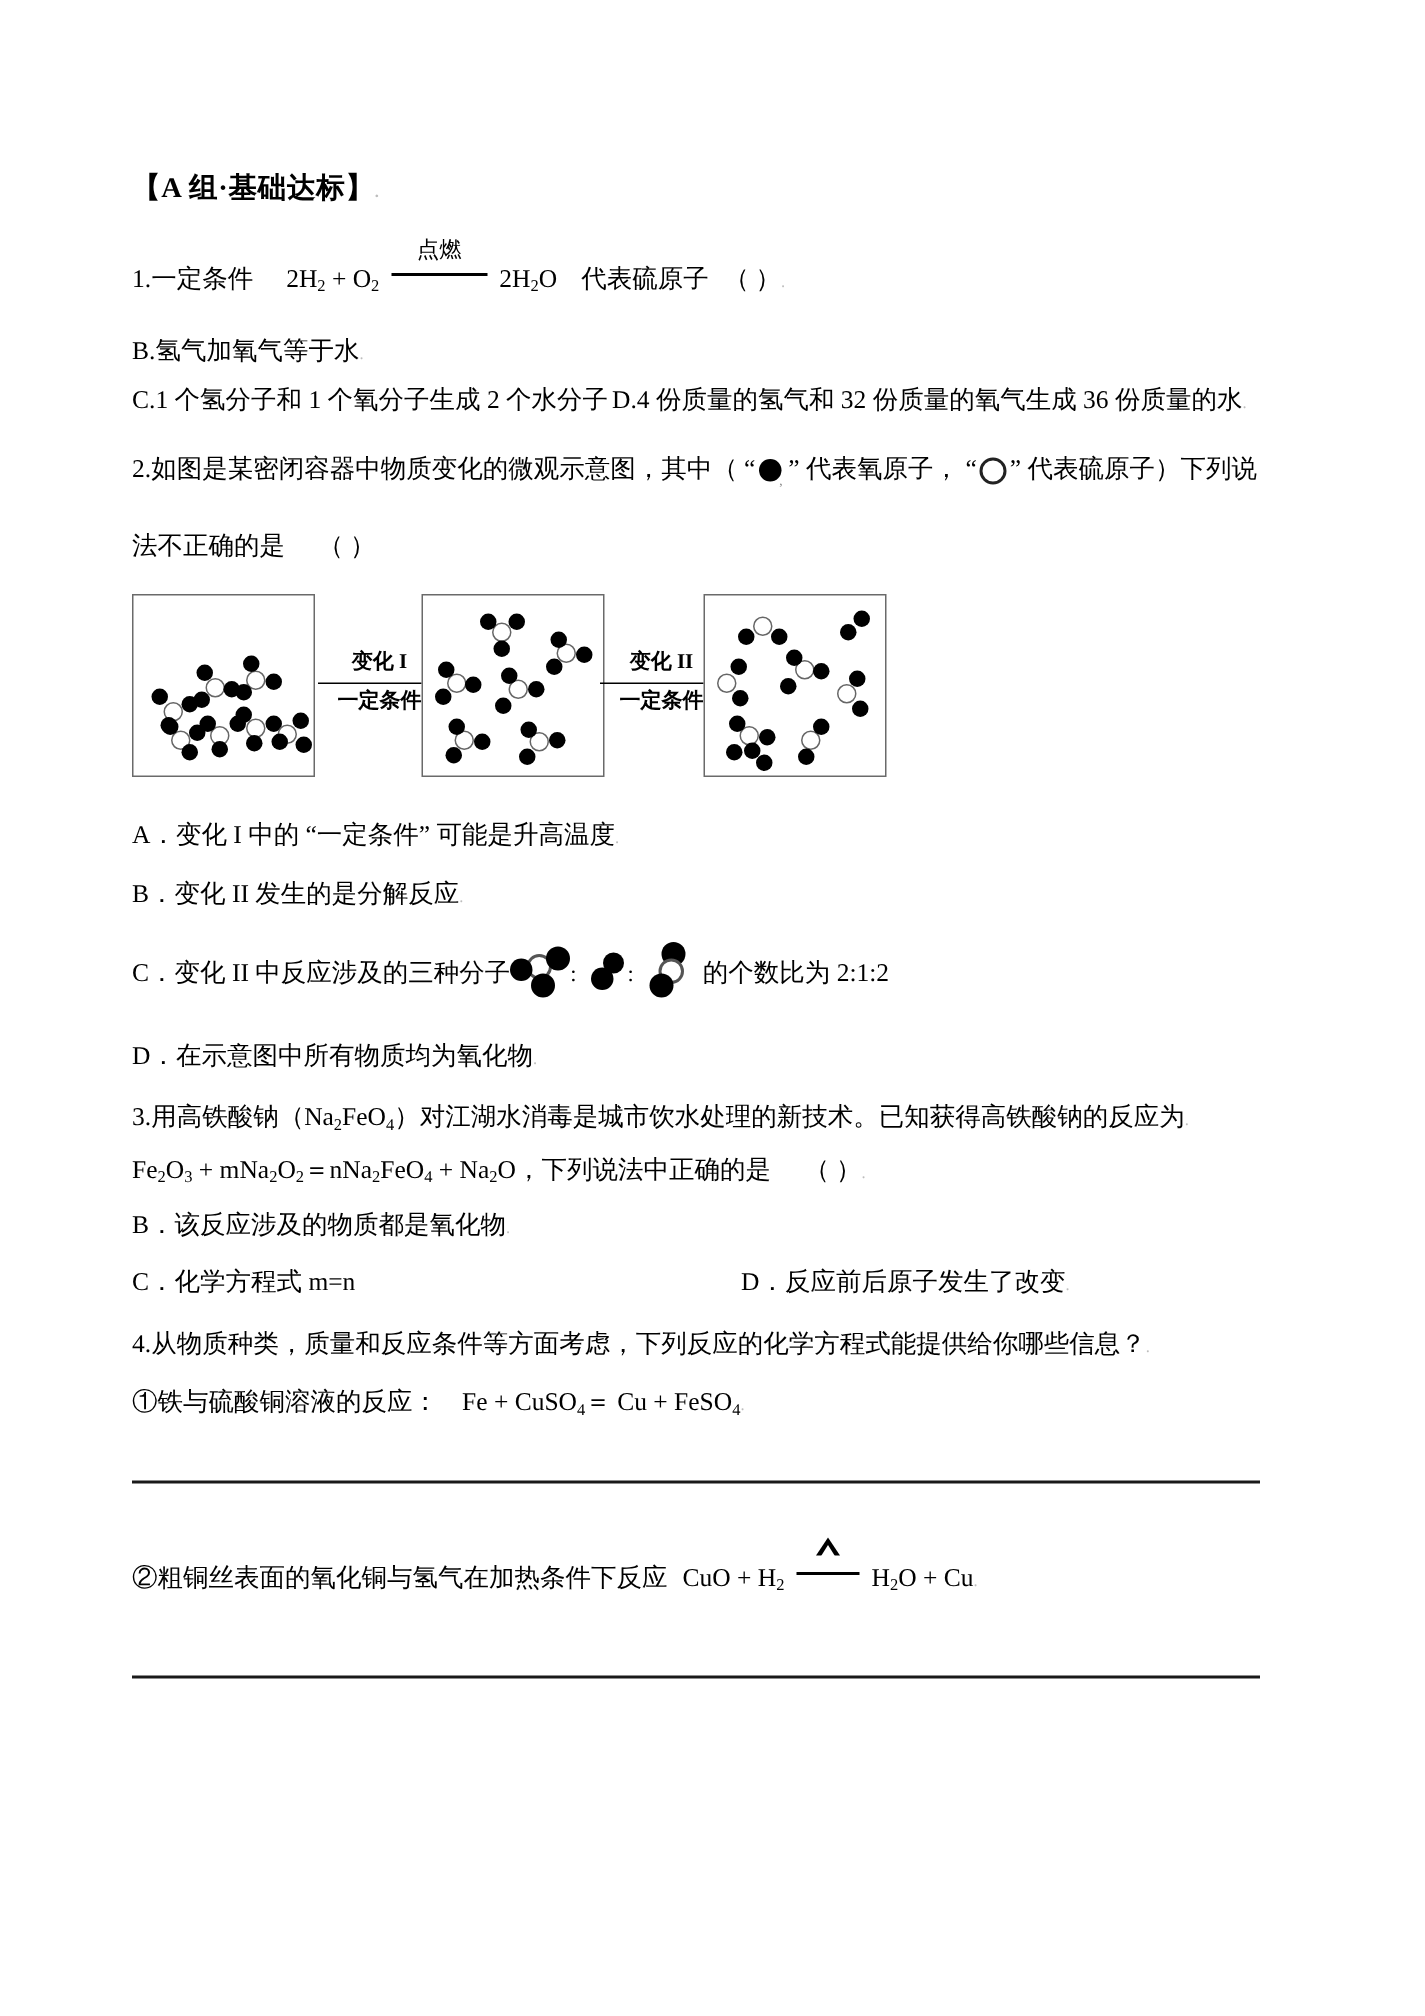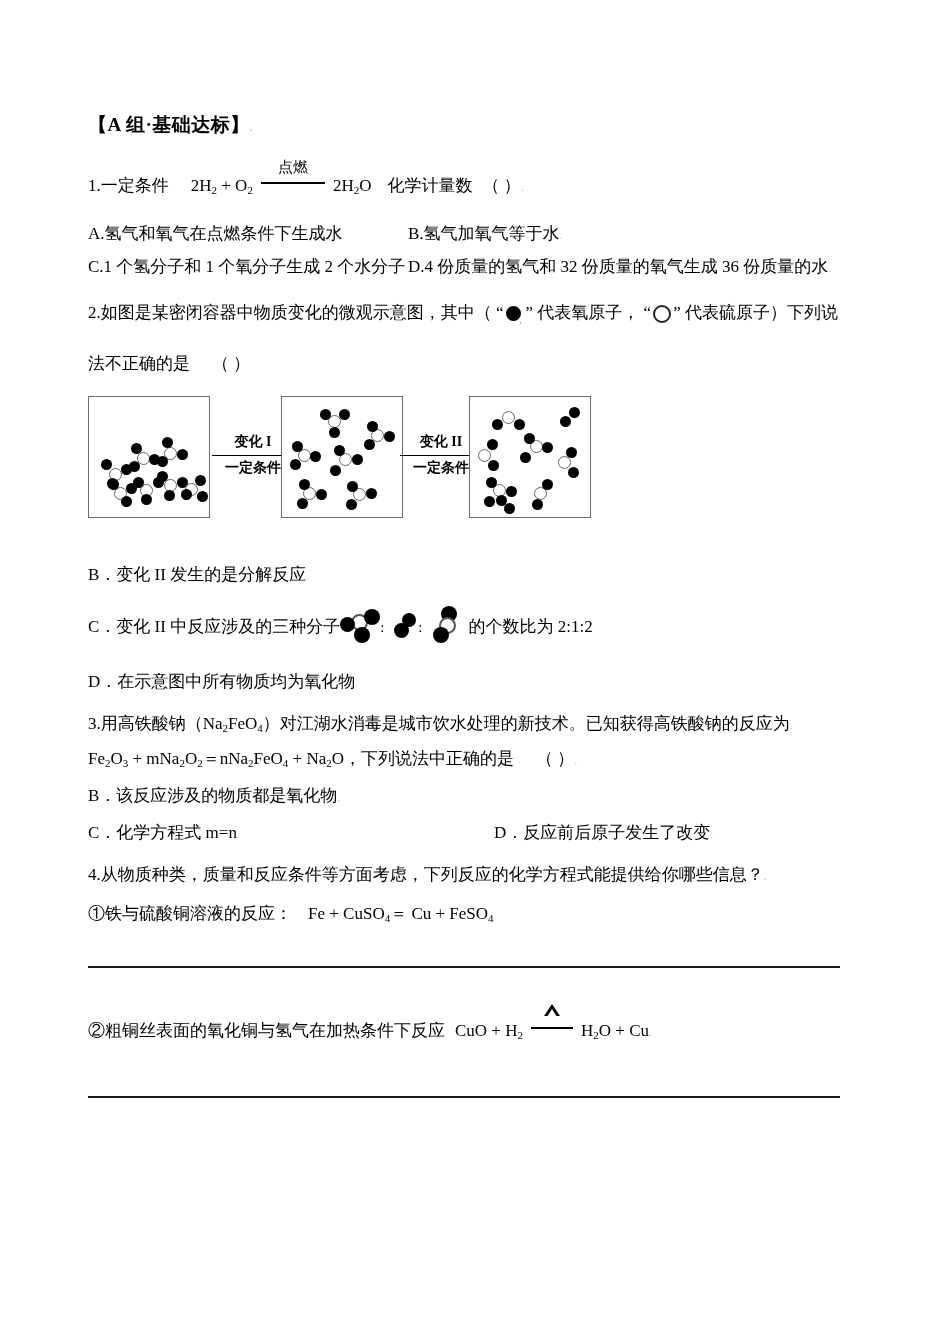--- a/index.html
+++ b/index.html
@@ -220,26 +220,25 @@
 <div class="page">
   <div class="content">
 
     <div style="height:112px"></div>
     <div class="heading">
       <span>【A 组·基础达标】</span><span class="dot-mark">.</span>
     </div>
 
     <div style="height:37px"></div>
     <div class="qline">
-      <span>1.</span><span>一定条件</span><span class="sp-w"></span><span class="formula">2H<sub>2</sub> + O<sub>2</sub></span><span class="rxn"><span class="cond">点燃</span><span class="bar"></span></span><span class="formula">2H<sub>2</sub>O</span><span class="sp-n"></span><span>化学计量数</span><span class="sp-h"></span><span>（  ）</span><span class="dot-mark">.</span>
+      <span>1.</span><span>一定条件</span><span class="sp-w"></span><span class="formula">2H<sub>2</sub> + O<sub>2</sub></span><span class="rxn"><span class="cond">点燃</span><span class="bar"></span></span><span class="formula">2H<sub>2</sub>O</span><span class="sp-n"></span><span>代表硫原子</span><span class="sp-h"></span><span>（  ）</span><span class="dot-mark">.</span>
     </div>
 
     <div style="height:26px"></div>
     <div class="opt-row">
-      <div class="opt-a"><span>A.</span><span>氢气和氧气在点燃条件下生成水</span></div>
       <div class="opt-b"><span>B.</span><span>氢气加氧气等于水</span><span class="dot-mark">.</span></div>
     </div>
 
     <div style="height:12px"></div>
     <div class="opt-row">
       <div class="opt-a"><span>C.</span><span>1 个氢分子和 1 个氧分子生成 2 个水分子</span></div>
       <div class="opt-b"><span>D.</span><span>4 份质量的氢气和 32 份质量的氧气生成 36 份质量的水</span><span class="dot-mark">.</span></div>
     </div>
 
     <div style="height:24px"></div>
@@ -391,20 +390,23 @@
         </div>
         <div class="mol" style="left:62px;top:82px;width:24px;height:34px;">
           <span class="a s" style="left:2px;top:8px;"></span>
           <span class="a o" style="left:10px;top:0px;"></span>
           <span class="a o" style="left:0px;top:20px;"></span>
         </div>
       </div>
     </div>
 
     <div style="height:26px"></div>
+    <div class="qline">
+      <span>A．</span><span>变化 I 中的 “一定条件” 可能是升高温度</span><span class="dot-mark">.</span>
+    </div>
 
     <div style="height:18px"></div>
     <div class="qline">
       <span>B．</span><span>变化 II 发生的是分解反应</span><span class="dot-mark">.</span>
     </div>
 
     <div style="height:26px"></div>
     <div class="qline">
       <span>C．</span><span>变化 II 中反应涉及的三种分子</span><span class="inline-mol" style="width:40px;height:30px;top:-4px;"><span class="atom-s" style="position:absolute;width:17px;height:17px;left:11px;top:5px;"></span><span class="atom-o" style="position:absolute;width:15px;height:15px;left:0px;top:8px;"></span><span class="atom-o" style="position:absolute;width:16px;height:16px;left:24px;top:0px;"></span><span class="atom-o" style="position:absolute;width:16px;height:16px;left:14px;top:18px;"></span></span><span style="font-size:15px;">:</span><span class="sp-h"></span><span class="inline-mol" style="width:24px;height:26px;top:-2px;"><span class="atom-o" style="position:absolute;width:14px;height:14px;left:8px;top:0px;"></span><span class="atom-o" style="position:absolute;width:15px;height:15px;left:0px;top:10px;"></span></span><span style="font-size:15px;">:</span><span class="sp-h"></span><span class="inline-mol" style="width:26px;height:34px;top:-5px;"><span class="atom-o" style="position:absolute;width:16px;height:16px;left:8px;top:0px;"></span><span class="atom-s" style="position:absolute;width:17px;height:17px;left:6px;top:11px;"></span><span class="atom-o" style="position:absolute;width:16px;height:16px;left:0px;top:21px;"></span></span><span class="sp-h"></span><span>的个数比为 2:1:2</span>
     </div>

